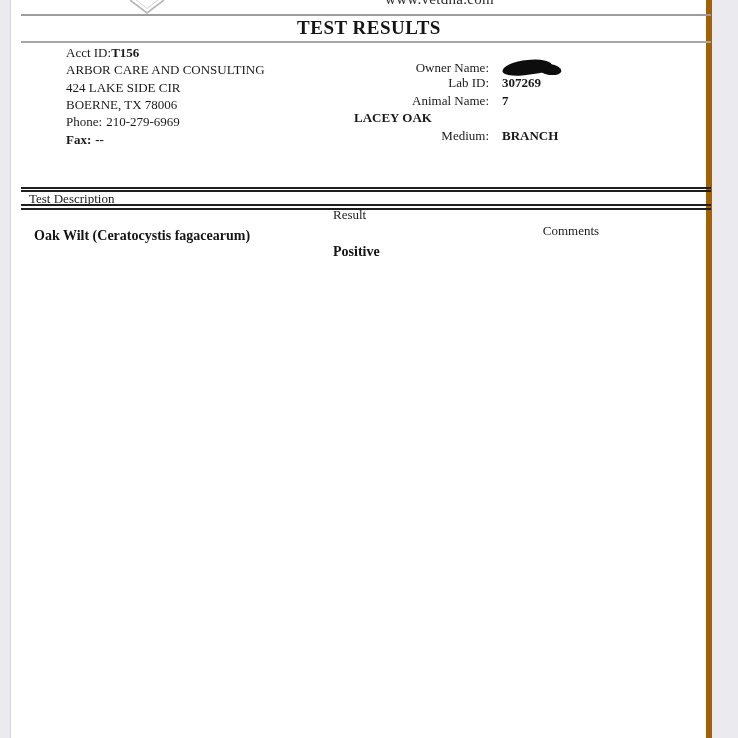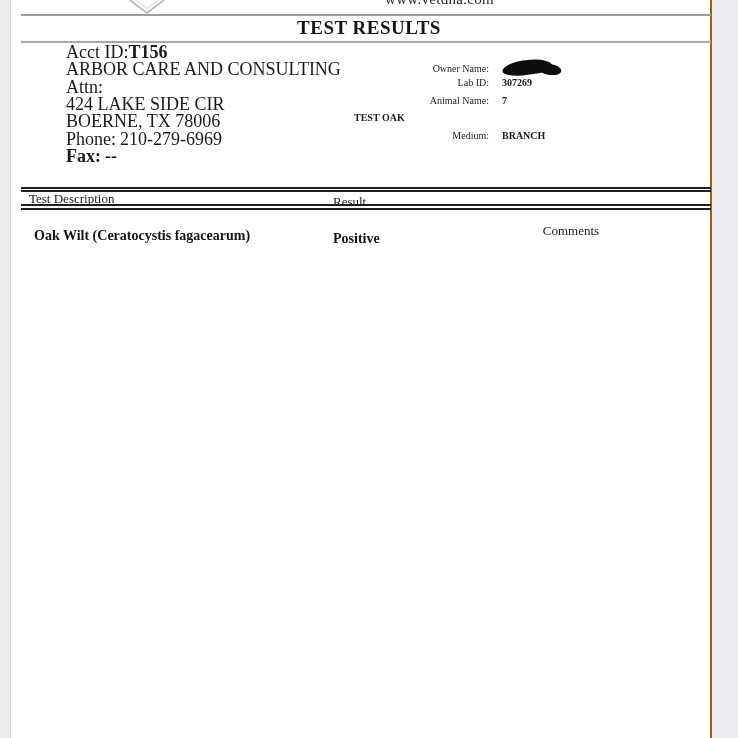--- a/index.html
+++ b/index.html
@@ -10,21 +10,21 @@
     color: #1a1a1a;
     overflow: hidden;
     position: relative;
   }
   .document {
     position: absolute;
     left: 10px; top: 0;
     width: 702px; height: 738px;
     background: #ffffff;
     border-left: 1px solid #d6d6dc;
-    border-right: 2px solid #a16207;
+    border-right: 6px solid #a16207;
     padding-left: 33px;
   }
 
   
   .logo-mark {
     position: absolute; left: 117px; top: 0;
     width: 38px; height: 15px;
   }
   .site-url-clip {
     position: absolute; left: 374px; top: 0;
@@ -47,30 +47,30 @@
     position: absolute; top: 17px; left: 10px; width: 690px;
     text-align: center; text-indent: 6px;
     font-size: 19px; font-weight: bold;
     letter-spacing: 0.5px;
     color: #151515;
   }
 
   
   .account-block {
     position: absolute; left: 55px; top: 44px;
-    font-size: 18px; line-height: 17.35px;
+    font-size: 13px; line-height: 17.35px;
     white-space: nowrap;
   }
   .account-block .b { font-weight: bold; }
   .account-block .gap { display: inline-block; width: 4px; }
 
   
   .specimen-block {
     position: absolute; left: 330px; top: 57px;
-    font-size: 10px;
+    font-size: 13px;
   }
   .spec-row { display: flex; height: 17.4px; align-items: baseline; line-height: 17.4px; }
   .spec-label { width: 148px; text-align: right; }
   .spec-value { margin-left: 13px; font-weight: bold; white-space: nowrap; }
   .redaction-mark {
     display: inline-block;
     width: 50px; height: 15px;
     background: #0d0d0d;
     border-radius: 55% 45% 60% 40% / 65% 55% 45% 40%;
     transform: rotate(-5deg) translateY(3px);
@@ -99,21 +99,21 @@
   .tbl-header {
     position: absolute; top: 191px; left: 10px; width: 690px;
     font-size: 13px; color: #1b1b1b;
   }
   .tbl-row {
     position: absolute; top: 228px; left: 10px; width: 690px;
     font-size: 14px; font-weight: bold; color: #141414;
   }
   .col-test    { position: absolute; left: 8px;  top: 0; white-space: nowrap; text-align: center; }
   .tbl-row .col-test { left: 13px; }
-  .col-result  { position: absolute; left: 312px; top: 3px; white-space: nowrap; }
+  .col-result  { position: absolute; left: 312px; top: 16px; white-space: nowrap; }
   .col-comments{ position: absolute; left: 440px; top: 0; width: 220px; text-align: center; margin-top: 32px; }
 </style>
 </head>
 <body>
 
 <div class="document">
 
   <svg class="logo-mark" viewBox="0 0 38 15" xmlns="http://www.w3.org/2000/svg">
     <polyline points="2,0 19,13 36,0" fill="none" stroke="#b6b6b6" stroke-width="1.6"></polyline>
     <polyline points="8,0 19,8.5 30,0" fill="none" stroke="#d2d2d2" stroke-width="1"></polyline>
@@ -122,42 +122,41 @@
     <div class="site-url">www.vetdna.com</div>
   </div>
 
   <div class="rule-gray r1"></div>
   <div class="page-title">TEST RESULTS</div>
   <div class="rule-gray r2"></div>
 
   <div class="account-block">
     <div><span>Acct ID:</span><span class="b">T156</span></div>
     <div>ARBOR CARE AND CONSULTING</div>
-    <div><span>Attn:</span><span class="gap"></span><span></span></div>
     <div>424 LAKE SIDE CIR</div>
     <div>BOERNE, TX 78006</div>
     <div><span>Phone:</span><span class="gap"></span><span>210-279-6969</span></div>
     <div class="b"><span>Fax:</span><span class="gap"></span><span>--</span></div>
   </div>
 
   <div class="specimen-block">
     <div class="spec-row">
       <div class="spec-label">Owner Name:</div>
       <div class="spec-value"><span class="redaction-mark"></span><span></span></div>
     </div>
     <div class="spec-row">
       <div class="spec-label">Lab ID:</div>
       <div class="spec-value">307269</div>
     </div>
     <div class="spec-row">
       <div class="spec-label">Animal Name:</div>
       <div class="spec-value">7</div>
     </div>
     <div class="spec-row">
-      <div class="spec-value">TEST OAK</div>
+      <div class="spec-value">LACEY OAK</div>
     </div>
     <div class="spec-row">
       <div class="spec-label">Medium:</div>
       <div class="spec-value">BRANCH</div>
     </div>
   </div>
 
   <div class="tbl-rule top"></div>
   <div class="tbl-header">
     <span class="col-test">Test Description</span>

